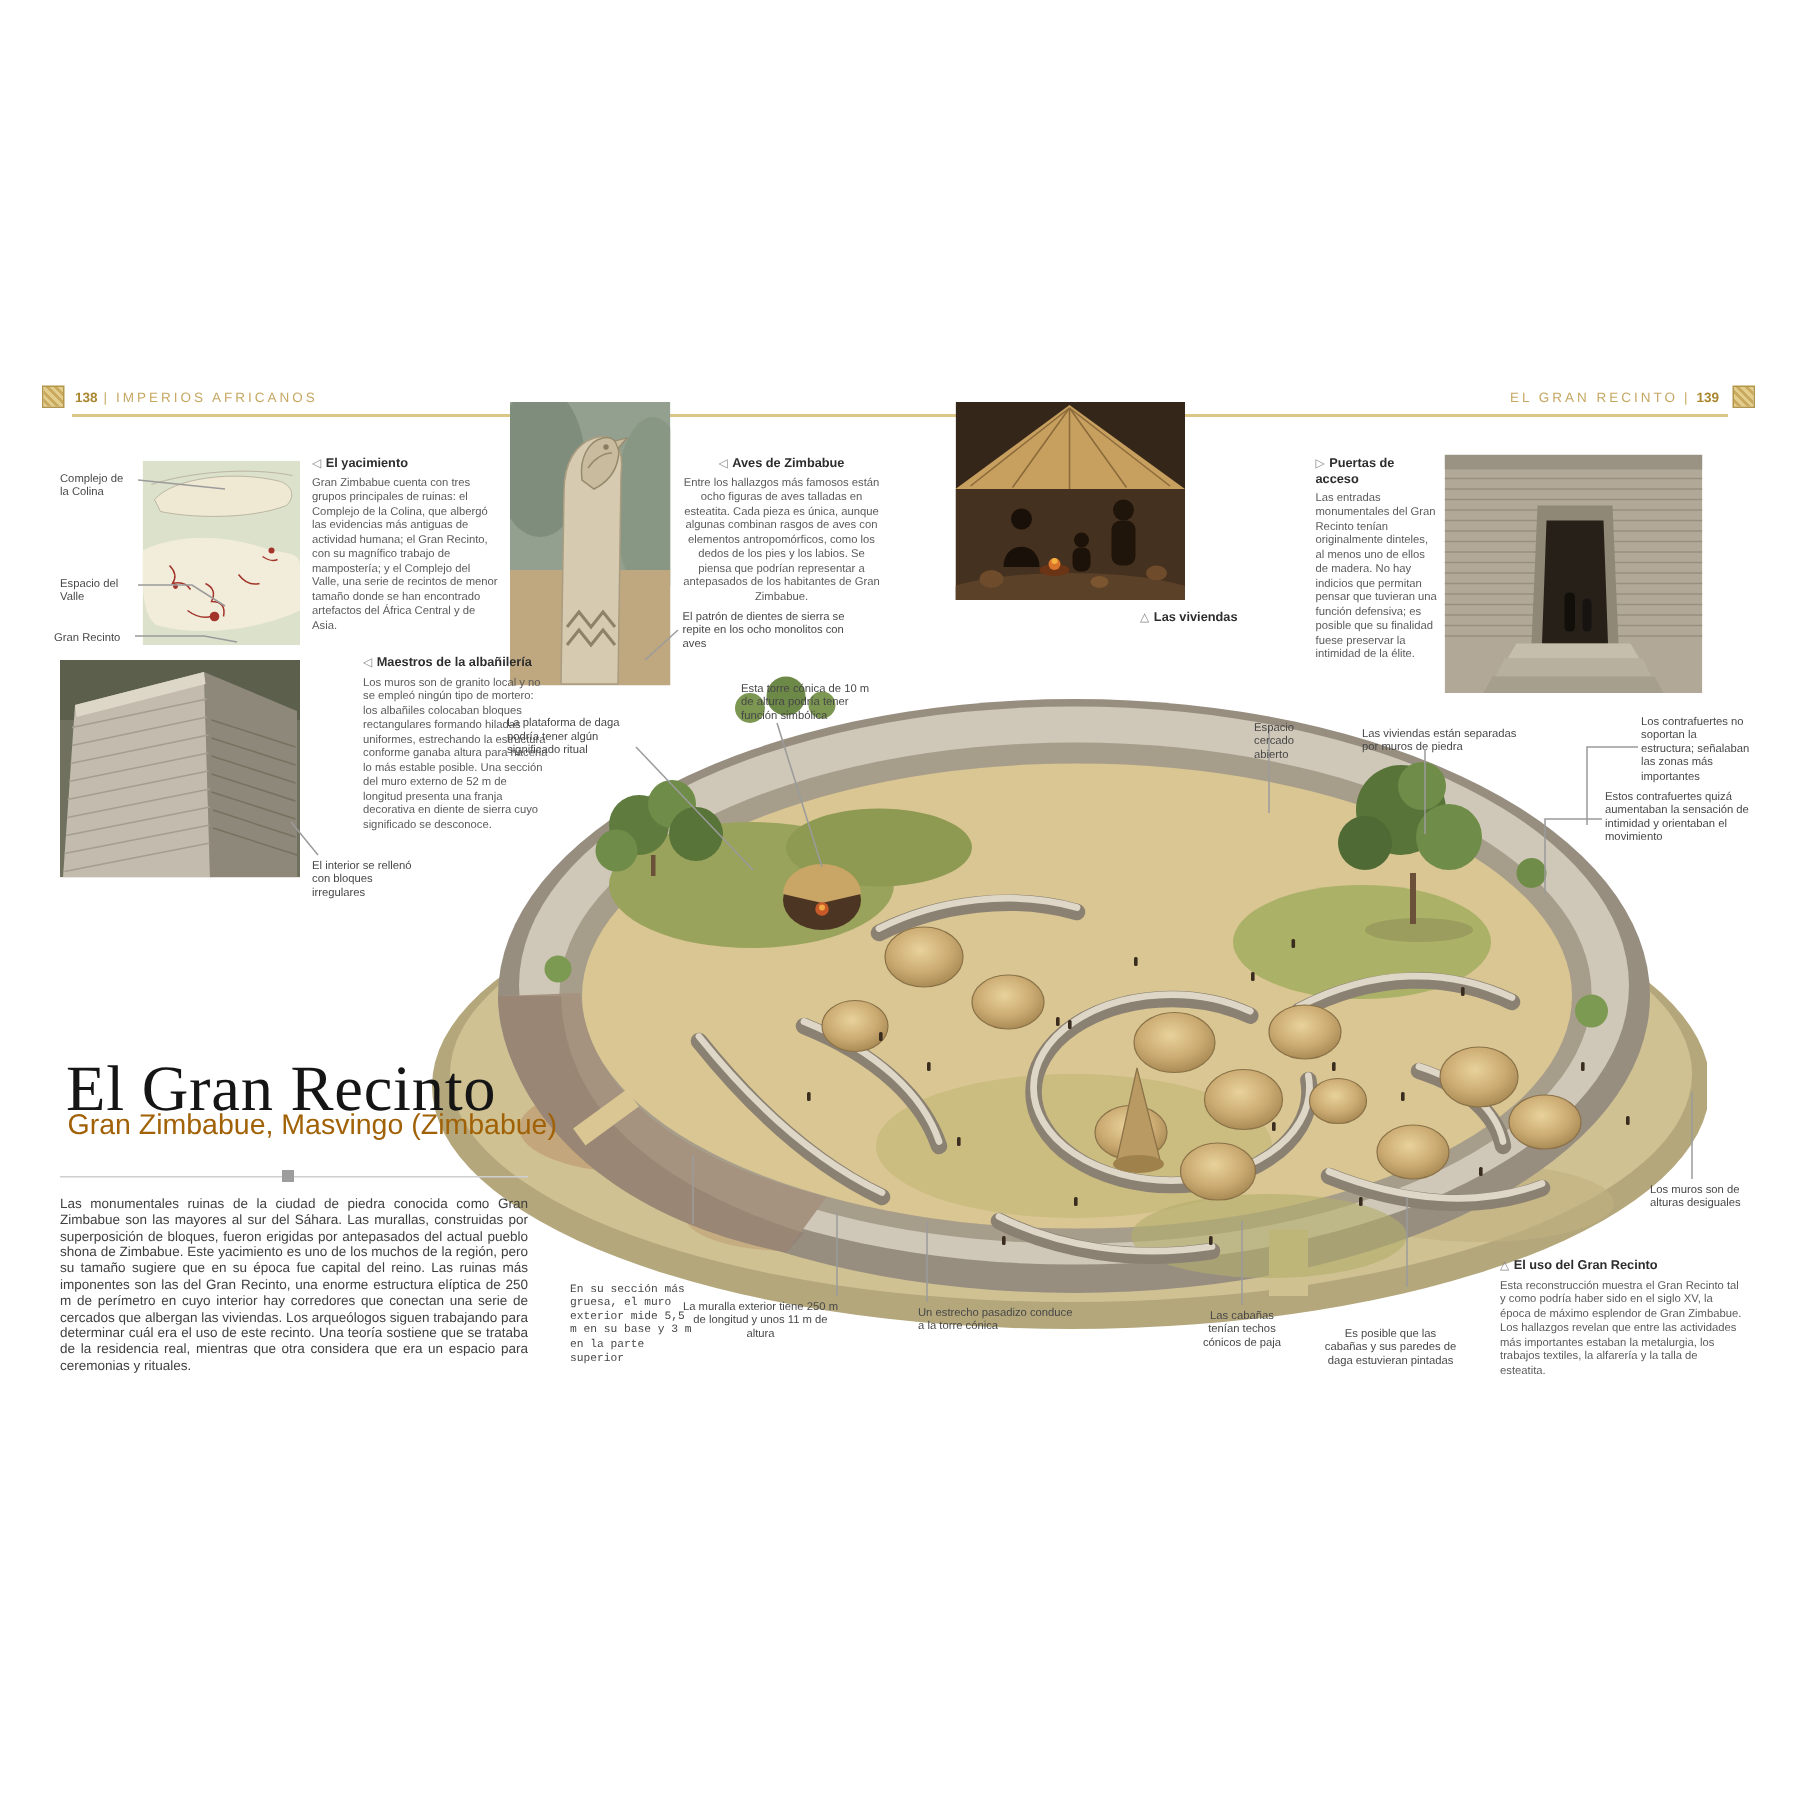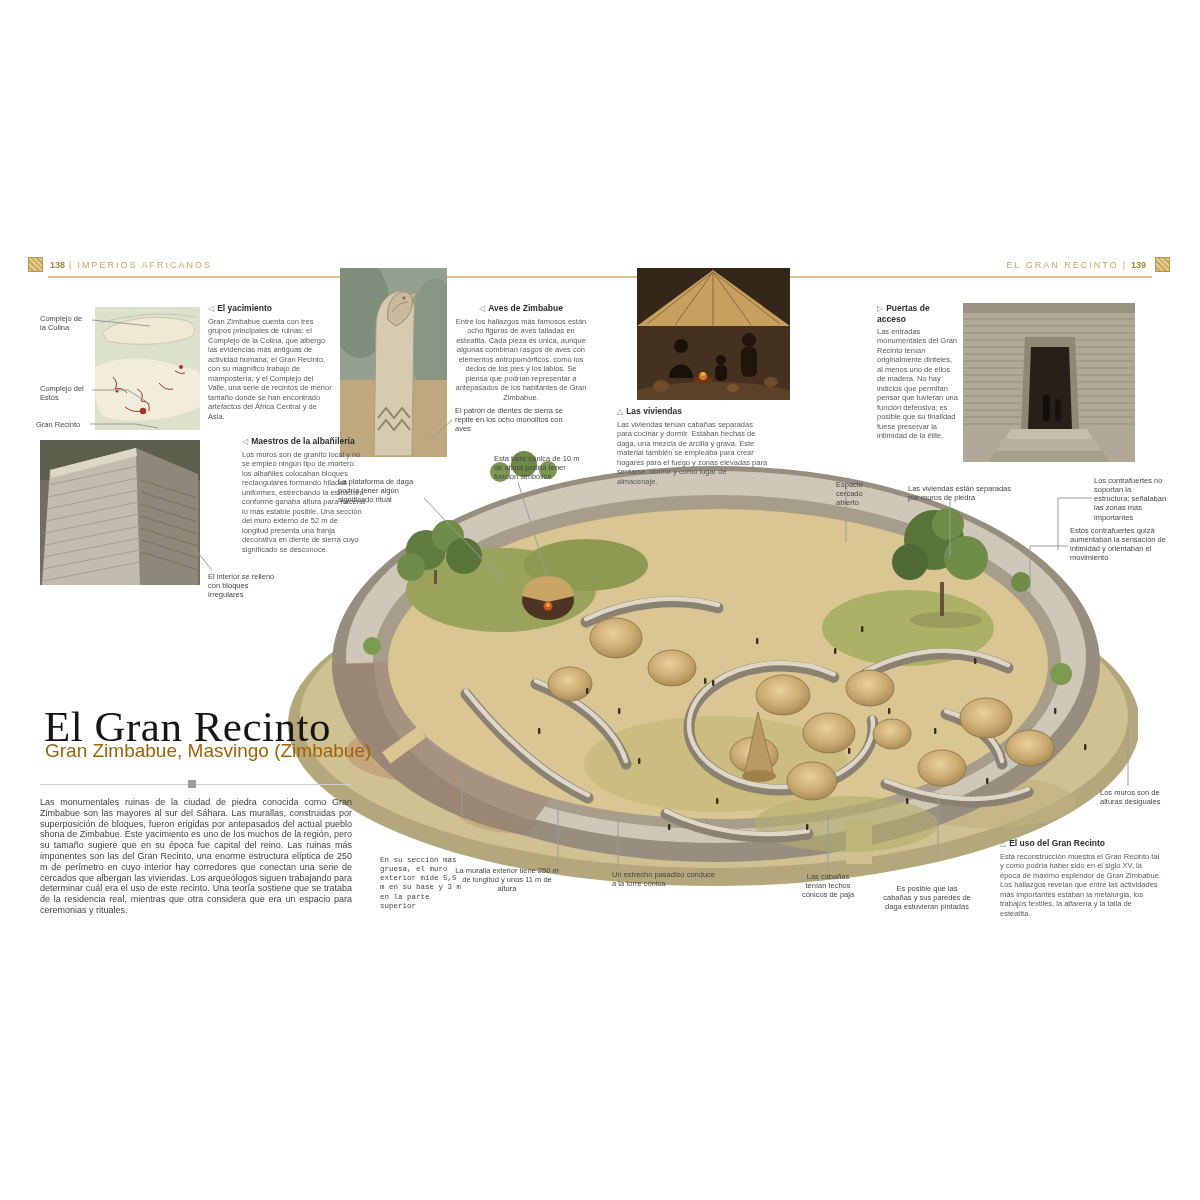--- a/index.html
+++ b/index.html
@@ -298,41 +298,40 @@
       <polyline points="1128,786 1128,728"></polyline>
       <polyline points="462,816 462,770"></polyline>
       <polyline points="558,864 558,808"></polyline>
       <polyline points="618,868 618,814"></polyline>
       <polyline points="828,870 828,814"></polyline>
       <polyline points="938,858 938,798"></polyline>
     </g>
   </svg>
 
   <div class="caption t-right" style="left:40px;top:314px;width:50px;">Complejo de la Colina</div>
-  <div class="caption t-right" style="left:40px;top:384px;width:50px;">Complejo del Estos</div>
+  <div class="caption t-right" style="left:40px;top:384px;width:50px;">Espacio del Valle</div>
   <div class="caption t-right" style="left:36px;top:420px;width:52px;">Gran Recinto</div>
 
   <div class="feature" style="left:208px;top:303px;width:124px;">
     <div class="fh"><span class="mk">◁</span><span>El yacimiento</span></div>
     <p class="fb">Gran Zimbabue cuenta con tres grupos principales de ruinas: el Complejo de la Colina, que albergó las evidencias más antiguas de actividad humana; el Gran Recinto, con su magnífico trabajo de mampostería; y el Complejo del Valle, una serie de recintos de menor tamaño donde se han encontrado artefactos del África Central y de Asia.</p>
   </div>
 
   <div class="feature" style="left:208px;top:436px;width:124px;margin-left:34px;">
     <div class="fh"><span class="mk">◁</span><span>Maestros de la albañilería</span></div>
     <p class="fb">Los muros son de granito local y no se empleó ningún tipo de mortero: los albañiles colocaban bloques rectangulares formando hiladas uniformes, estrechando la estructura conforme ganaba altura para hacerla lo más estable posible. Una sección del muro externo de 52 m de longitud presenta una franja decorativa en diente de sierra cuyo significado se desconoce.</p>
   </div>
 
   <div class="feature" style="left:455px;top:303px;width:132px;text-align:center;">
     <div class="fh"><span class="mk">◁</span><span>Aves de Zimbabue</span></div>
     <p class="fb">Entre los hallazgos más famosos están ocho figuras de aves talladas en esteatita. Cada pieza es única, aunque algunas combinan rasgos de aves con elementos antropomórficos, como los dedos de los pies y los labios. Se piensa que podrían representar a antepasados de los habitantes de Gran Zimbabue.</p>
   </div>
 
-  <div class="feature" style="left:617px;top:406px;width:152px;">
+  <div class="feature" style="left:673px;top:406px;width:152px;text-align:right;">
     <div class="fh"><span class="mk">△</span><span>Las viviendas</span></div>
-    <p class="fb">Las viviendas tenían cabañas separadas para cocinar y dormir. Estaban hechas de daga, una mezcla de arcilla y grava. Este material también se empleaba para crear hogares para el fuego y zonas elevadas para sentarse, dormir y como lugar de almacenaje.</p>
   </div>
 
   <div class="feature" style="left:877px;top:303px;width:82px;">
     <div class="fh"><span class="mk">▷</span><span>Puertas de acceso</span></div>
     <p class="fb">Las entradas monumentales del Gran Recinto tenían originalmente dinteles, al menos uno de ellos de madera. No hay indicios que permitan pensar que tuvieran una función defensiva; es posible que su finalidad fuese preservar la intimidad de la élite.</p>
   </div>
 
   <div class="feature" style="left:1000px;top:838px;width:162px;">
     <div class="fh"><span class="mk">△</span><span>El uso del Gran Recinto</span></div>
     <p class="fb">Esta reconstrucción muestra el Gran Recinto tal y como podría haber sido en el siglo XV, la época de máximo esplendor de Gran Zimbabue. Los hallazgos revelan que entre las actividades más importantes estaban la metalurgia, los trabajos textiles, la alfarería y la talla de esteatita.</p>

